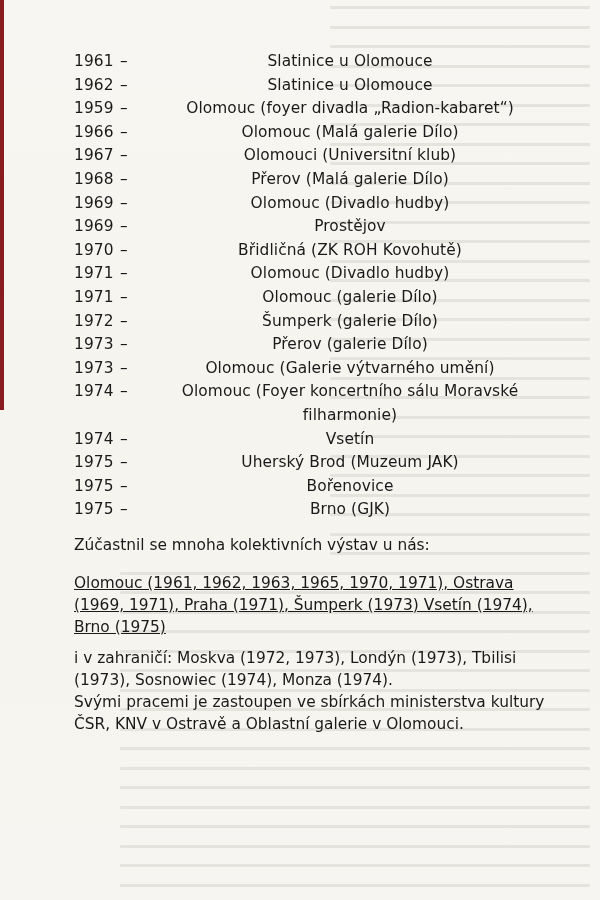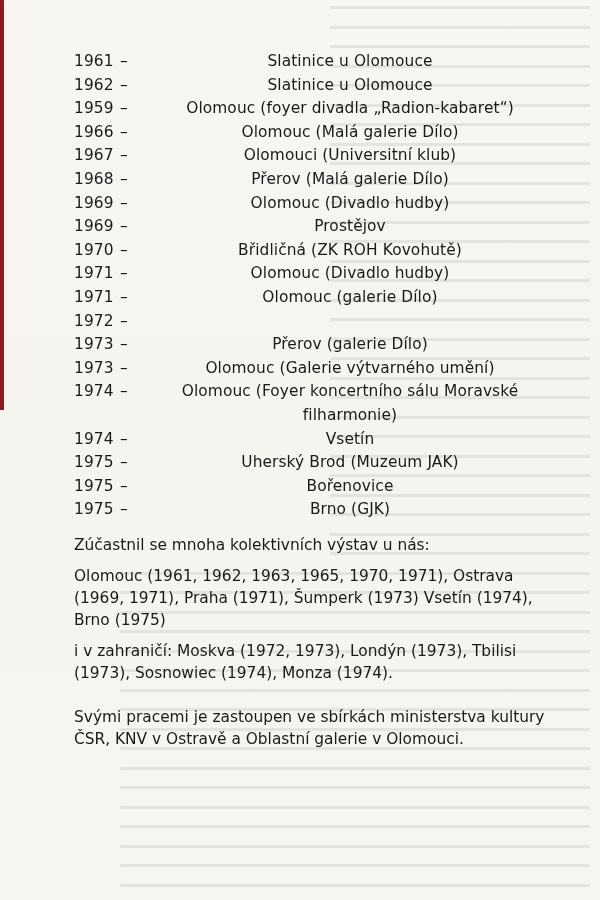--- a/index.html
+++ b/index.html
@@ -69,23 +69,23 @@
     .place {
       flex: 1;
       text-align: center;
     }
     .para {
       font-size: 15.4px;
       line-height: 22px;
       margin: 0;
     }
     .p-collective { margin-top: 12px; }
-    .p-home { margin-top: 9px; }
+    .p-home { margin-top: 16px; text-decoration: underline; }
     .p-abroad { margin-top: 9px; }
-    .p-collections { margin-top: 22px; }
+    .p-collections { }
   </style>
 </head>
 <body>
 
 <div class="page">
   <div class="red-edge"></div>
   <div class="showthrough" id="showthrough">
       <div class="st-line" style="top: 6px; left: 330px; width: 260px;"></div>
       <div class="st-line" style="top: 25.5px; left: 330px; width: 260px;"></div>
       <div class="st-line" style="top: 45px; left: 330px; width: 260px;"></div>
@@ -187,20 +187,21 @@
           <span class="place">Olomouc (Divadlo hudby)</span>
         </li>
       <li class="exh-row">
           <span class="year">1971</span>
           <span class="dash">–</span>
           <span class="place">Olomouc (galerie Dílo)</span>
         </li>
       <li class="exh-row">
           <span class="year">1972</span>
           <span class="dash">–</span>
+          <span class="place">Šumperk (galerie Dílo)</span>
         </li>
       <li class="exh-row">
           <span class="year">1973</span>
           <span class="dash">–</span>
           <span class="place">Přerov (galerie Dílo)</span>
         </li>
       <li class="exh-row">
           <span class="year">1973</span>
           <span class="dash">–</span>
           <span class="place">Olomouc (Galerie výtvarného umění)</span>

